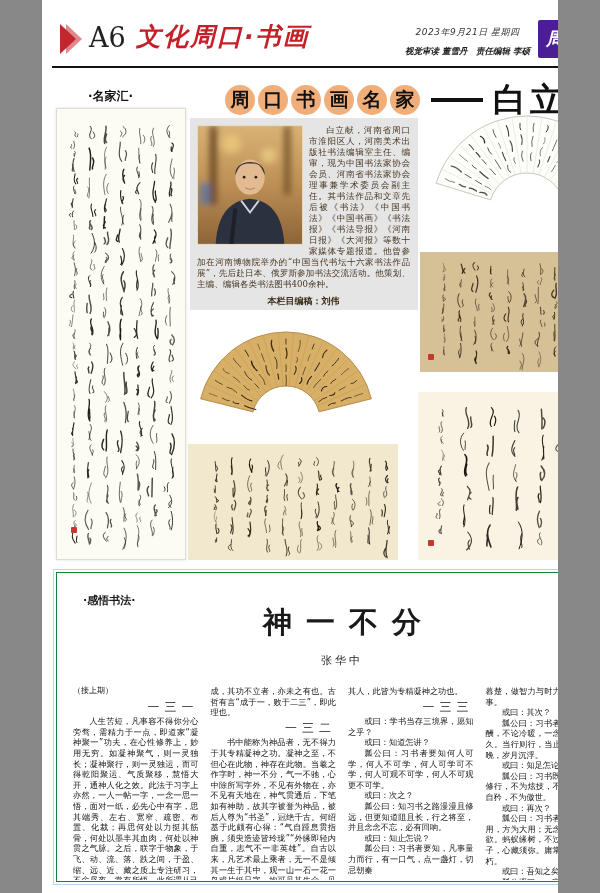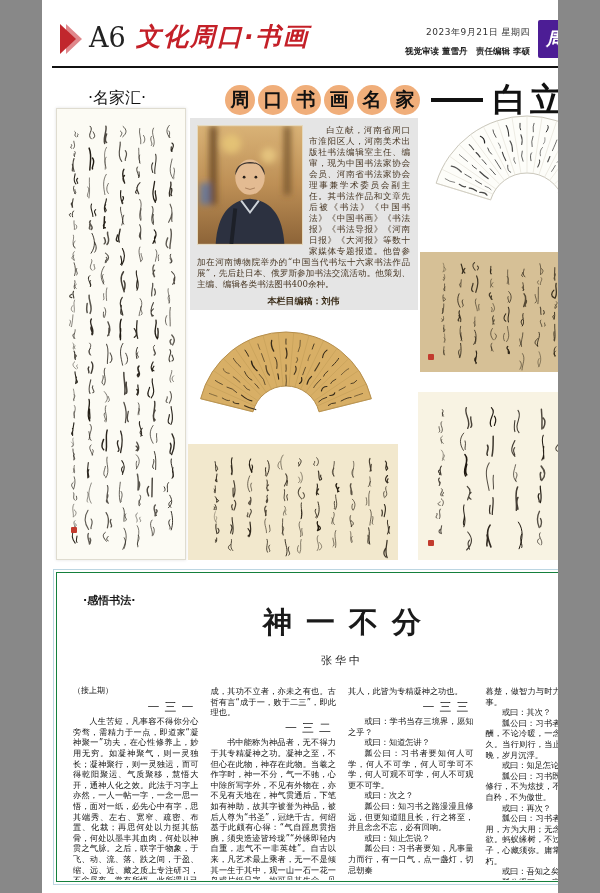--- a/index.html
+++ b/index.html
@@ -7,31 +7,31 @@
   body { font-family:"DejaVu Sans", sans-serif; }
   .page {
     position:relative; width:516px; height:893px; margin:0 auto;
     background:#ffffff; overflow:hidden; color:#1a1a1a;
   }
   
   .hdr { position:absolute; left:0; top:18px; width:600px; height:46px; }
   .hdr-chevron { position:absolute; left:18px; top:6px; }
   .hdr-page { position:absolute; left:47px; top:4px; font-family:"DejaVu Serif",serif; font-size:27px; color:#222; }
   .hdr-section { position:absolute; left:94px; top:2px; font-size:25px; font-weight:bold; color:#c42028; font-style:italic; letter-spacing:2px; }
-  .hdr-right { position:absolute; right:112px; top:8px; text-align:right; }
+  .hdr-right { position:absolute; right:112px; top:8px; text-align:center;font-style:italic; }
   .hdr-date { font-size:9px; color:#333; letter-spacing:0.5px; }
   .hdr-credits { font-size:8.5px; color:#222; font-weight:bold; margin-top:7px; }
   .masthead { position:absolute; right:12px; top:2px; width:92px; height:38px; background:#4c1d95;
     color:#fff; font-weight:bold; font-style:italic; font-size:18px; display:flex; align-items:center;
     justify-content:center; letter-spacing:1px; border-radius:2px; }
   .hdr-rule { position:absolute; left:10px; top:66px; width:580px; height:2px; background:#111; }
 
   
   .board { position:absolute; left:0; top:76px; width:600px; height:492px; }
-  .tag-label { font-size:16px; font-weight:normal; color:#111; }
+  .tag-label { font-size:12px; font-weight:bold; color:#111; }
   .board-label { position:absolute; left:46px; top:12px; }
   .title-row { position:absolute; left:183px; top:6px; display:flex; align-items:center; height:36px; }
   .tc { width:30px; height:30px; border-radius:50%; background:#f0ae7a; color:#111;
     font-weight:bold; font-size:19px; display:inline-flex; align-items:center; justify-content:center;
     margin-right:3px; font-family:"DejaVu Serif",serif; }
   .title-dash { width:52px; height:4px; background:#111; margin:0 10px 0 8px; }
   .artist-name { font-size:33px; font-weight:bold; color:#111; letter-spacing:4px; font-family:"DejaVu Serif",serif; }
 
   .art-wrap { position:absolute; overflow:hidden; }
   .art-wrap svg { display:block; }

